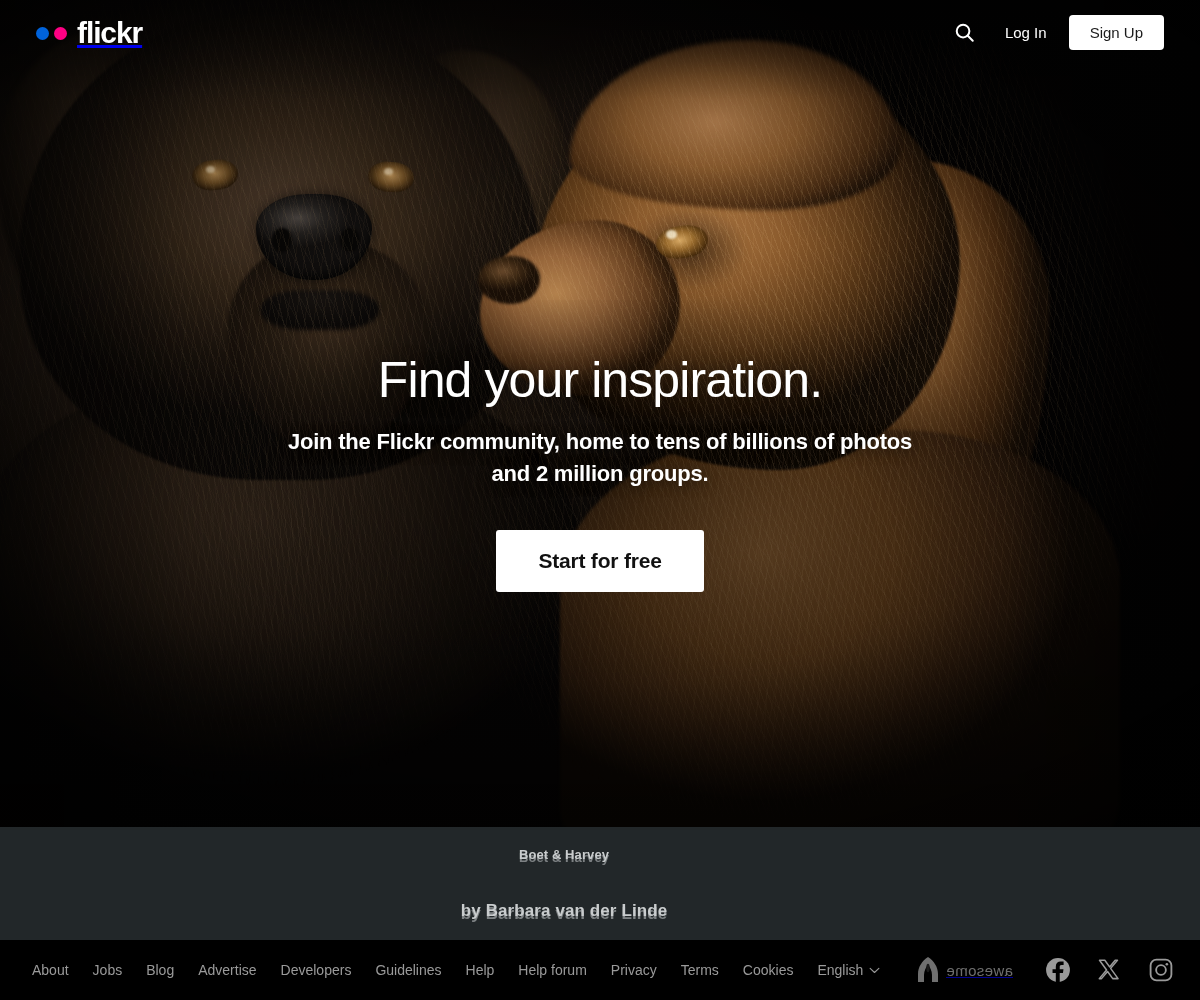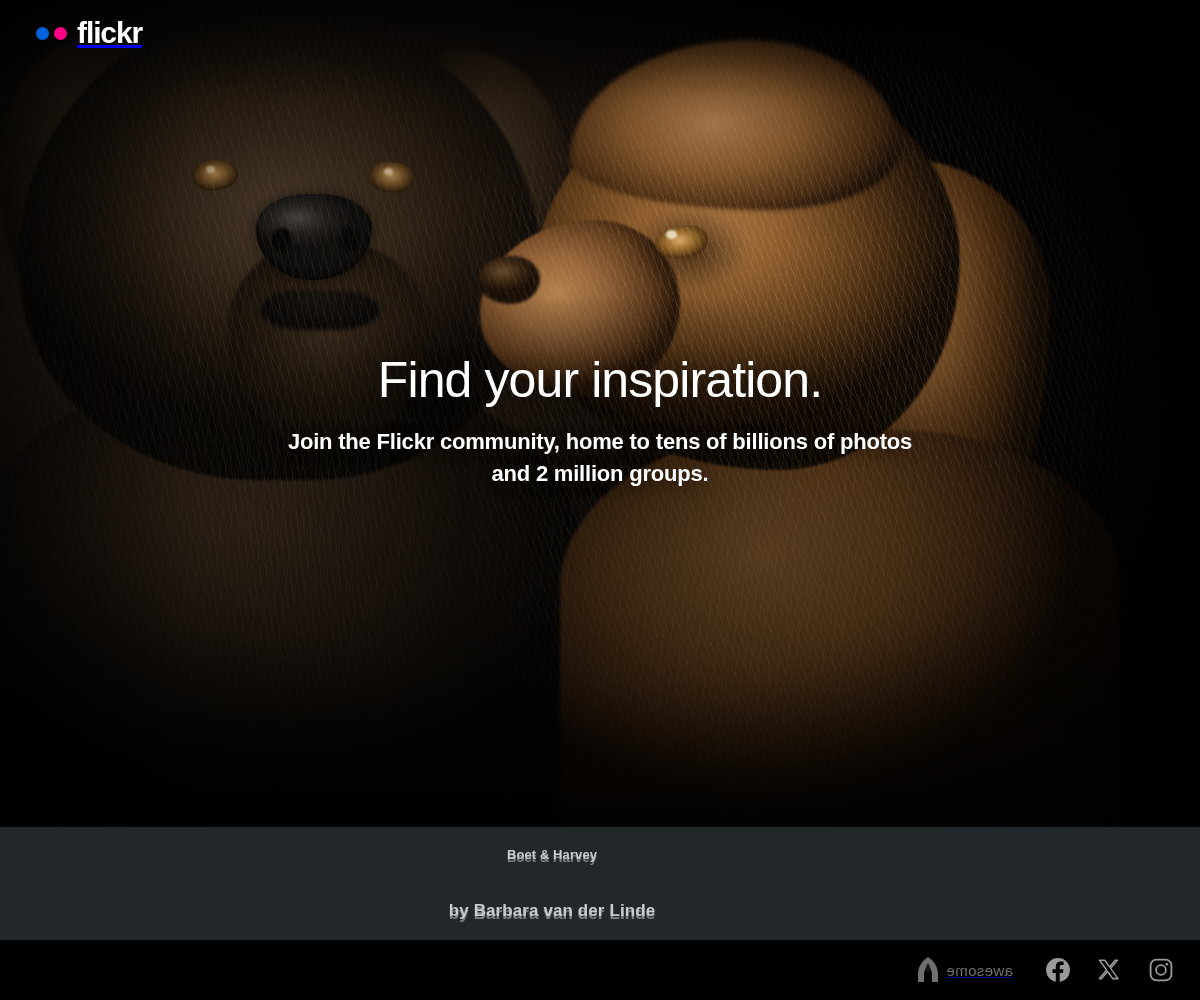--- a/index.html
+++ b/index.html
@@ -257,21 +257,21 @@
     font-size:21px; font-weight:bold; letter-spacing:-0.2px;
     padding:19px 42px; border-radius:3px; cursor:pointer;
   }
 
   
   .credit {
     position:absolute; left:0; top:827px; width:1200px; height:113px;
     background:#222729; z-index:20;
   }
   .credit-inner {
-    position:absolute; left:0; top:0; width:1104px; height:113px;
+    position:absolute; left:12px; top:0; width:1104px; height:113px;
     display:flex; flex-direction:column; align-items:center; justify-content:center;gap:30px;
   }
   .credit-title {
     position:relative; color:#c9cccd; font-size:13px; font-weight:bold;
     letter-spacing:.1px; line-height:1;
   }
   .credit-by {
     position:relative; margin-top:11px; color:#c9cccd; font-size:17px;
     font-weight:bold; letter-spacing:.1px; line-height:1;
   }
@@ -361,36 +361,68 @@
     </div>
   </div>
 
   <div class="header">
     <a class="logo" href="#">
       <span class="dot blue"></span>
       <span class="dot pink"></span>
       <span class="word">flickr</span>
     </a>
 
+    <div class="hdr-right">
+      <button class="search-btn">
+        <svg width="23" height="23" viewBox="0 0 24 24" fill="none">
+          <circle cx="10.5" cy="10.5" r="6.6" stroke="#ffffff" stroke-width="2.1"></circle>
+          <line x1="15.4" y1="15.4" x2="20.6" y2="20.6" stroke="#ffffff" stroke-width="2.1" stroke-linecap="round"></line>
+        </svg>
+      </button>
+      <a class="login-link" href="#">Log In</a>
+      <button class="signup-btn">Sign Up</button>
+    </div>
   </div>
 
   <div class="hero-copy">
     <h1 class="hero-title">Find your inspiration.</h1>
     <p class="hero-sub">Join the Flickr community, home to tens of billions of photos and 2 million groups.</p>
+    <div class="cta-wrap">
+      <button class="cta-btn">Start for free</button>
+    </div>
   </div>
 
   <div class="credit">
     <div class="credit-inner">
       <div class="credit-title" data-echo="Boet &amp; Harvey">Boet &amp; Harvey</div>
       <div class="credit-by" data-echo="by Barbara van der Linde">by Barbara van der Linde</div>
     </div>
   </div>
 
   <div class="footer">
     <div class="footer-inner">
+      <nav class="f-links">
+        <a class="f-link" href="#">About</a>
+        <a class="f-link" href="#">Jobs</a>
+        <a class="f-link" href="#">Blog</a>
+        <a class="f-link" href="#">Advertise</a>
+        <a class="f-link" href="#">Developers</a>
+        <a class="f-link" href="#">Guidelines</a>
+        <a class="f-link" href="#">Help</a>
+        <a class="f-link" href="#">Help forum</a>
+        <a class="f-link" href="#">Privacy</a>
+        <a class="f-link" href="#">Terms</a>
+        <a class="f-link" href="#">Cookies</a>
+        <div class="lang">
+          <span>English</span>
+          <svg width="11" height="7" viewBox="0 0 12 8" fill="none">
+            <path d="M1 1.5L6 6.3L11 1.5" stroke="#9a9a9a" stroke-width="1.25" stroke-linecap="round" stroke-linejoin="round"></path>
+          </svg>
+        </div>
+      </nav>
 
       <div class="f-right">
         <a class="awesome" href="#">
           <svg width="26" height="28" viewBox="0 0 26 28" fill="none">
             <path d="M13 1 C7 5 3 11 3 18 L3 26 L9 26 L9 19 C9 15 11 11 13 9
                      C15 11 17 15 17 19 L17 26 L23 26 L23 18 C23 11 19 5 13 1 Z" fill="#b3b3b3"></path>
             <ellipse cx="13" cy="12" rx="1.7" ry="4.2" fill="#2a2a2a"></ellipse>
           </svg>
           <span class="aw-word">awesome</span>
         </a>

